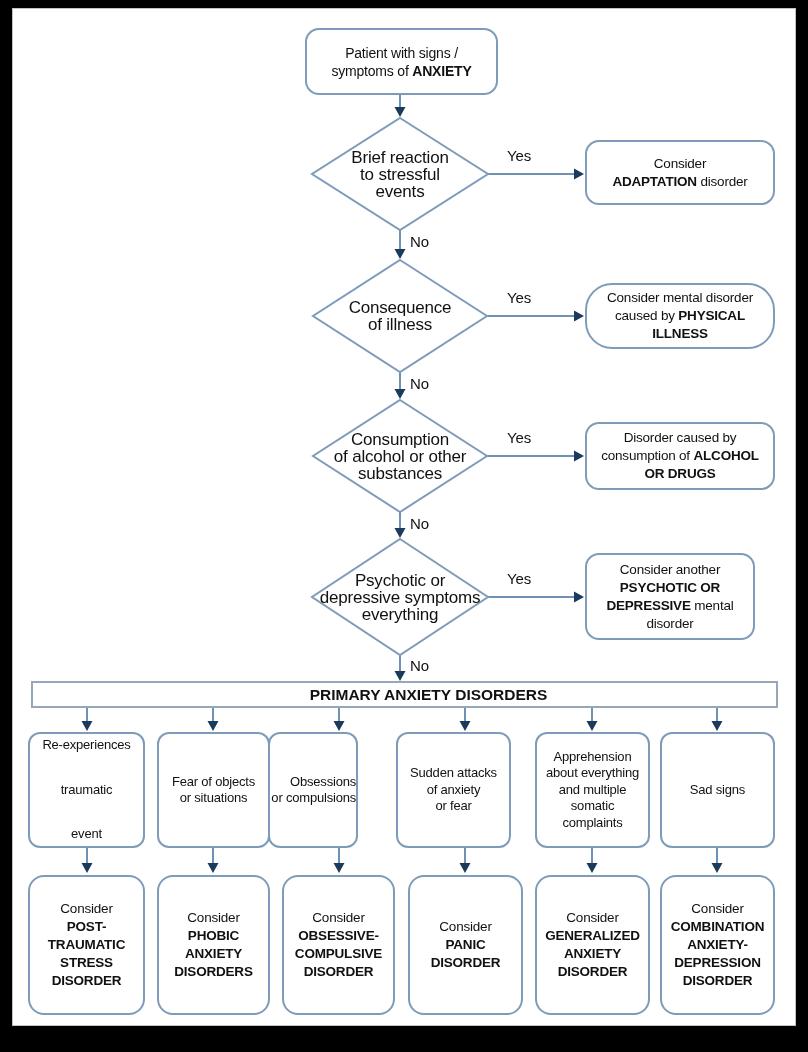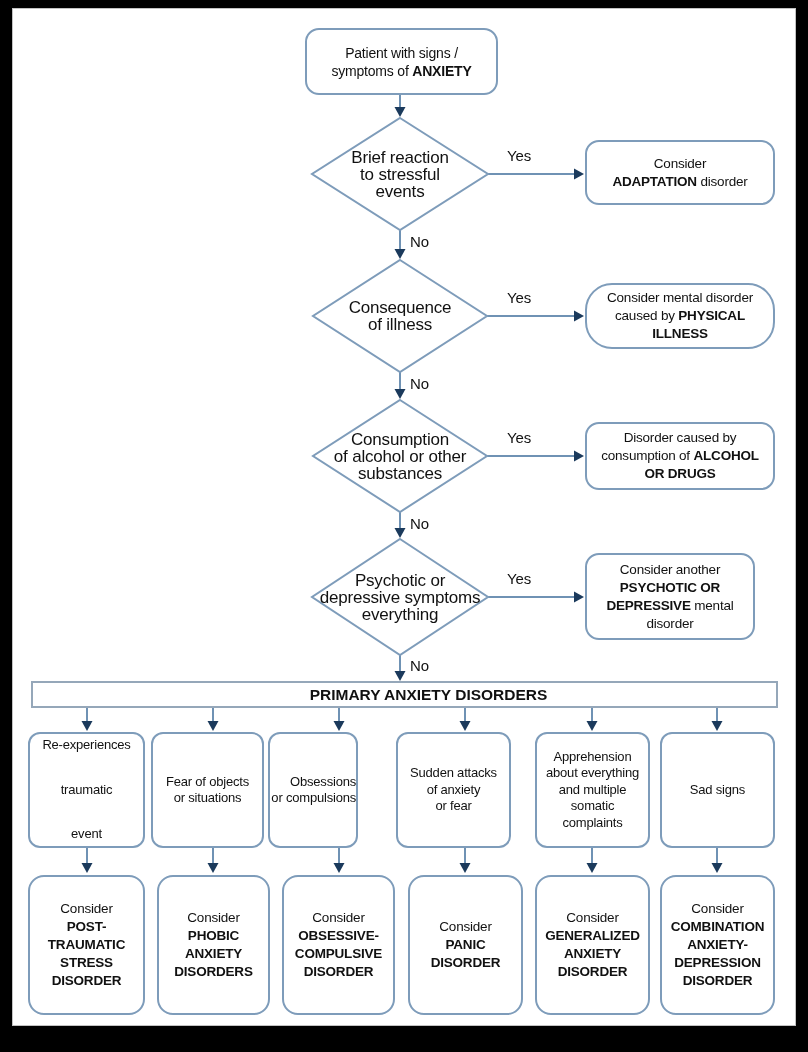--- a/index.html
+++ b/index.html
@@ -156,21 +156,21 @@
     <div><span>disorder</span></div>
   </div>
 
 <div class="node bar" style="left:31px;top:681px;width:747px;height:27px;border-color:#95a7b9;">PRIMARY ANXIETY DISORDERS</div>
 
 <div class="node square symptom" style="left:28px;top:732px;width:117px;height:116px;gap:28px;">
     <div><span>Re-experiences</span></div>
     <div><span>traumatic</span></div>
     <div><span>event</span></div>
   </div>
-<div class="node square symptom" style="left:151px;top:732px;width:113px;height:116px;">
+<div class="node square symptom" style="left:157px;top:732px;width:113px;height:116px;">
     <div><span>Fear of objects</span></div>
     <div><span>or situations</span></div>
   </div>
 <div class="node square symptom" style="left:268px;top:732px;width:90px;height:116px;align-items:flex-end;">
     <div><span>Obsessions</span></div>
     <div><span>or compulsions</span></div>
   </div>
 <div class="node square symptom" style="left:396px;top:732px;width:115px;height:116px;">
     <div><span>Sudden attacks</span></div>
     <div><span>of anxiety</span></div>

